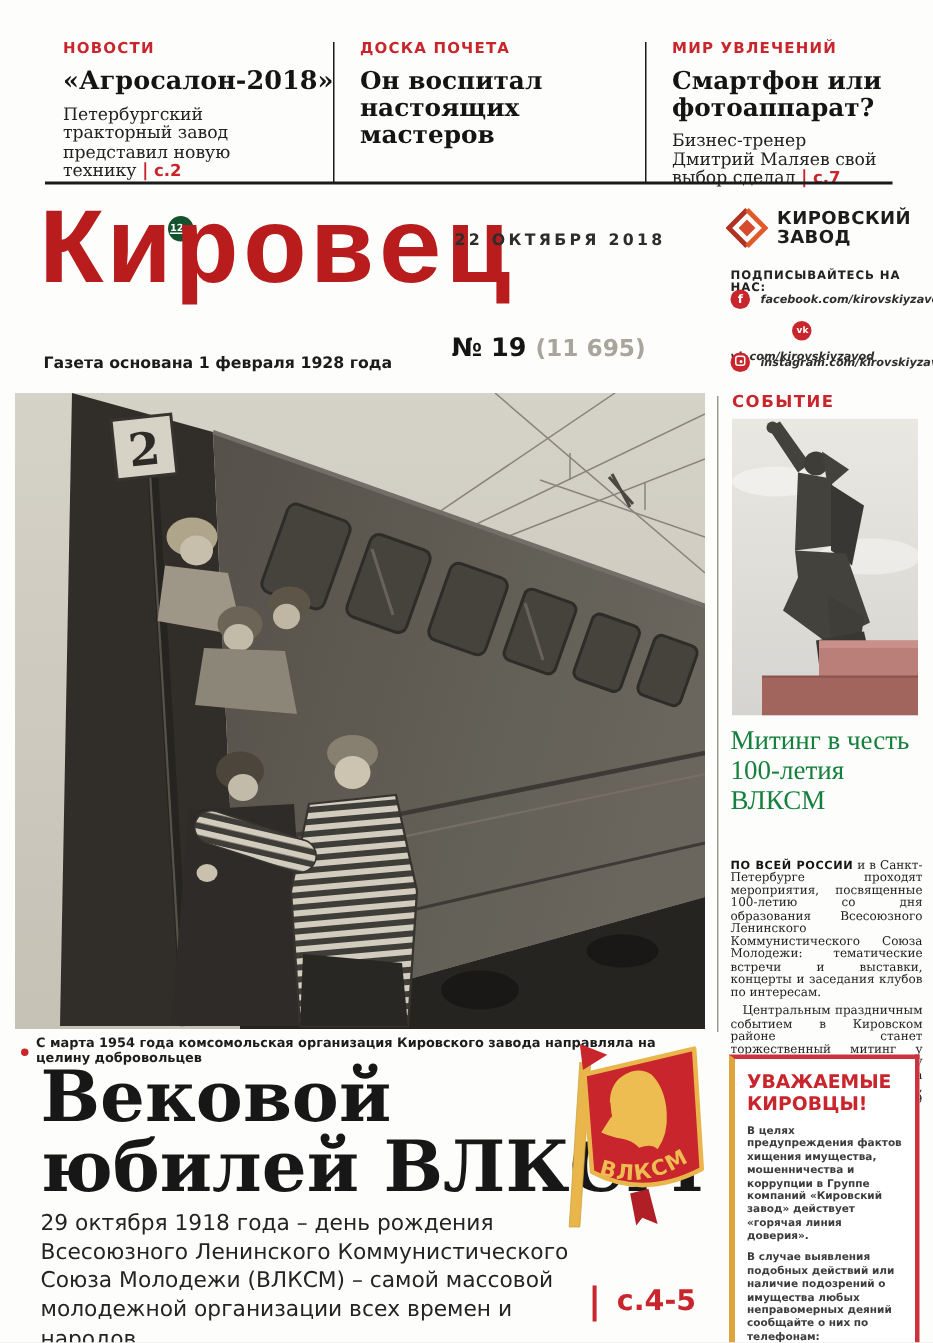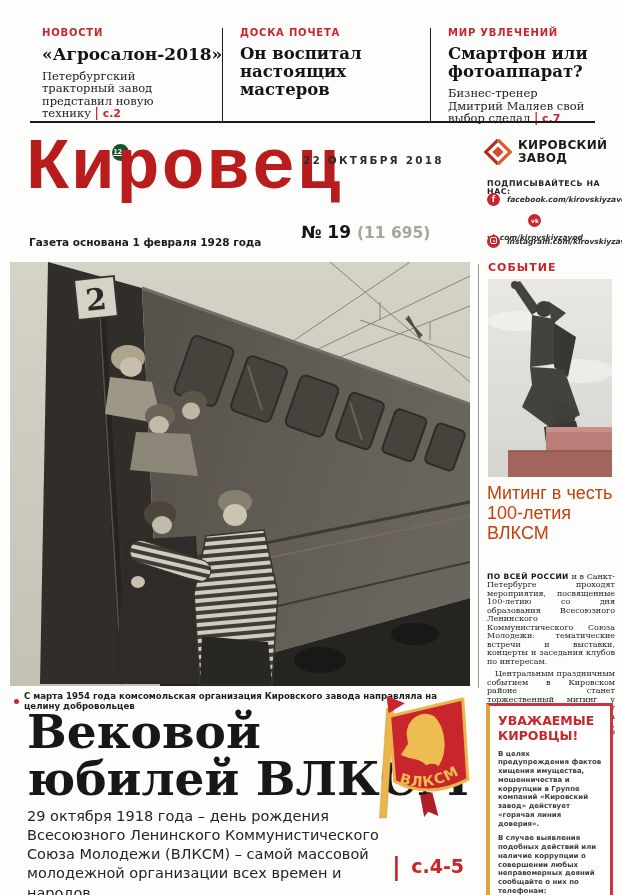--- a/index.html
+++ b/index.html
@@ -43,21 +43,21 @@
   .sc.vk { font-size:6px; }
   .ig-sq { display:block; width:7px; height:7px; border:1px solid #fff; border-radius:2px; margin:2px auto 0; position:relative; }
   .ig-sq i { position:absolute; left:1.5px; top:1.5px; width:2px; height:2px; border:1px solid #fff; border-radius:50%; }
   .handle { font:italic 700 7.5px/1 "DejaVu Sans", sans-serif; color:#2f2f2f; }
   
   .main-photo { position:absolute; left:10px; top:262px; width:460px; height:424px; }
   .col-div { position:absolute; left:478px; top:264px; width:1px; height:424px; background:#9d9a93; }
   .event-label { position:absolute; left:488px; top:262px; font:800 11px/1 "DejaVu Sans", sans-serif; color:#c9252c; letter-spacing:1px; }
   .statue { position:absolute; left:488px; top:279px; width:124px; height:198px; }
   .event-head { position:absolute; left:487px; top:484px; width:128px;
-    font-family:Liberation Sans, sans-serif; font-weight:400; font-size:18px; line-height:1.1; color:#c2410c; }
+    font-family:Liberation Serif, serif; font-weight:400; font-size:18px; line-height:1.1; color:#15803d; }
   .event-body { position:absolute; left:487px; top:572px; width:128px;
     font-family:"DejaVu Serif", serif; font-size:8px; line-height:1.06; color:#1e1e1e; text-align:justify; }
   .event-body p + p { margin-top:4px; text-indent:8px; }
   .lead-in { font:800 7.5px "DejaVu Sans", sans-serif; letter-spacing:0.4px; color:#141414; }
   
   .caption { position:absolute; left:14px; top:691px; width:458px; display:flex; align-items:center; gap:5px; }
   .cap-dot { width:5px; height:5px; border-radius:50%; background:#c9252c; flex:0 0 5px; }
   .cap-text { font:700 8.6px/1.2 "DejaVu Sans", sans-serif; color:#1d1d1d; }
   
   .feat-head { position:absolute; left:27px; top:709px;
@@ -293,20 +293,20 @@
   <div class="feat-par">29 октября 1918 года – день рождения Всесоюзного Ленинского Коммунистического Союза Молодежи (ВЛКСМ) – самой массовой молодежной организации всех времен и народов.</div>
   <div class="feat-pg">
     <span class="d">|</span>
     <span class="p">с.4-5</span>
   </div>
 
   <div class="notice">
     <div class="notice-title">УВАЖАЕМЫЕ КИРОВЦЫ!</div>
     <p class="nb">В целях предупреждения фактов хищения имущества, мошенничества и коррупции в Группе компаний «Кировский завод» действует «горячая линия доверия».</p>
     <p class="nb">
-      <span>В случае выявления подобных действий или наличие коррупции о совершении любых неправомерных деяний сообщайте о них по телефонам:</span><br>
+      <span>В случае выявления подобных действий или наличие подозрений о имущества любых неправомерных деяний сообщайте о них по телефонам:</span><br>
       <br>
       <br>
       
     </p>
   </div>
 
 </div>
 
 </body></html>

